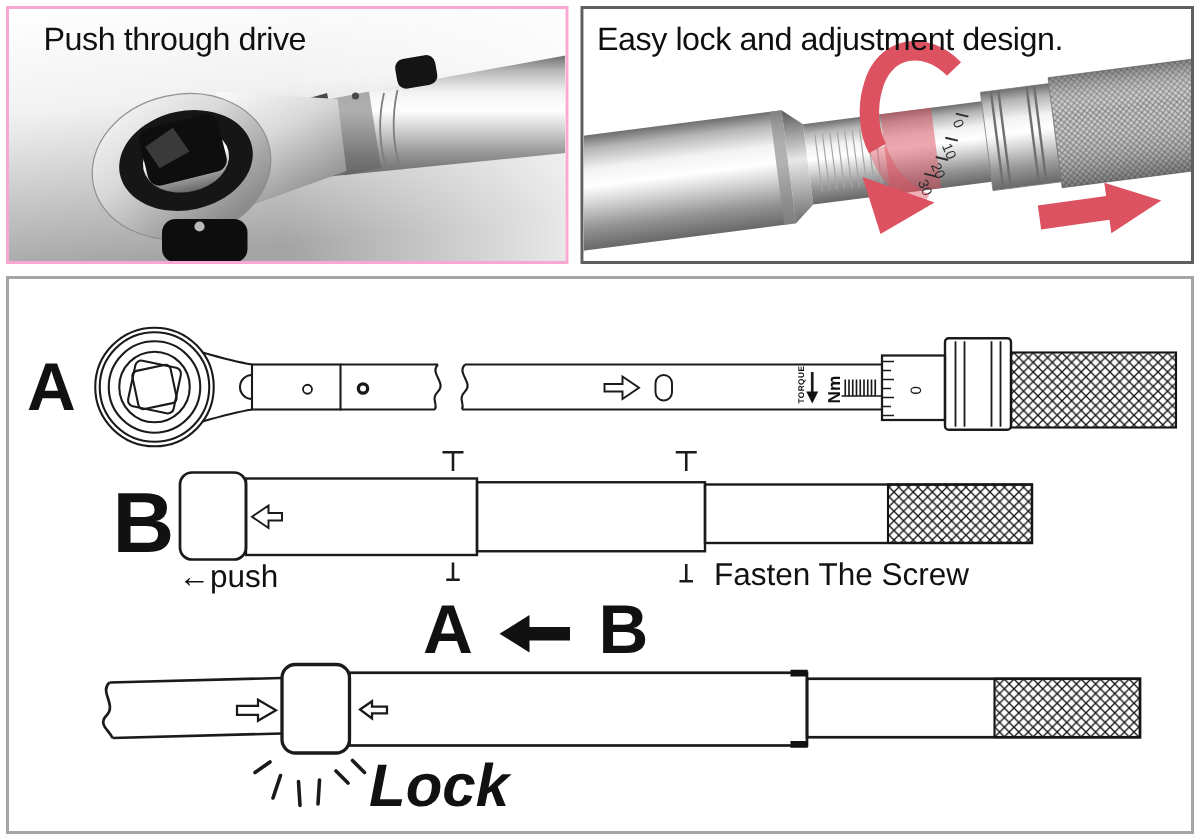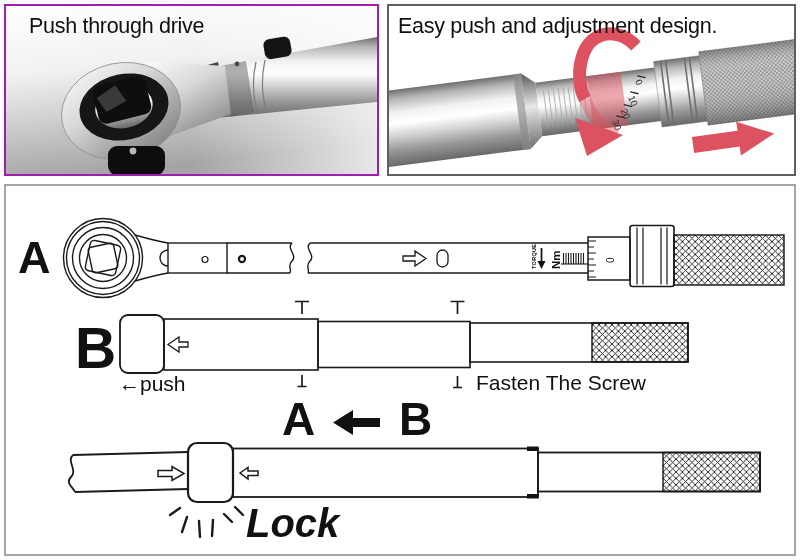--- a/index.html
+++ b/index.html
@@ -1,19 +1,19 @@
 <!DOCTYPE html>
 <html><head>
 <meta charset="utf-8">
 <style>
   html,body{margin:0;padding:0;background:#ffffff;}
   .page{position:relative;width:800px;height:560px;background:#ffffff;
         font-family:"Liberation Sans",sans-serif;overflow:hidden;}
   .panel{position:absolute;box-sizing:border-box;background:#ffffff;overflow:hidden;}
-  #panel-push{left:4px;top:4px;width:375px;height:172px;border:2px solid #a21caf;}
+  #panel-push{left:4px;top:4px;width:375px;height:172px;border:2px solid #f9a8d4;}
   #panel-lock{left:387px;top:4px;width:409px;height:172px;border:2px solid #5f5f5f;}
   #panel-diagram{left:4px;top:184px;width:792px;height:372px;border:2px solid #a5a5a5;}
   .panel-title{position:absolute;z-index:6;font-size:21.5px;color:#101010;
                letter-spacing:-0.3px;white-space:nowrap;}
   #panel-push .panel-title{left:23px;top:8px;}
   #panel-lock .panel-title{left:9px;top:8px;}
   .photo,.diagram-svg{position:absolute;left:0;top:0;}
   
   .ln{stroke:#1a1a1a;fill:none;}
   .txt{fill:#111;}
@@ -134,21 +134,21 @@
       </g>
       <g>
         <path d="M249,42 C230,22 202,27 195,54 C191,67 192,84 198,95" stroke-width="13" fill="none" stroke="#dc5260"></path>
         <path d="M198,95 C203,110 213,123 230,131" stroke-width="12" fill="none" opacity="0.45" stroke="#dc5260"></path>
         <polygon points="188,114 236,131 200,152" fill="#dc5260"></polygon>
       </g>
       <g transform="translate(306,141) rotate(-8)">
         <polygon points="0,-8 46,-8 46,-17 82,0 46,17 46,8 0,8" fill="#dc5260"></polygon>
       </g>
     </svg>
-    <div class="panel-title">Easy push and adjustment design.</div>
+    <div class="panel-title">Easy lock and adjustment design.</div>
   </div>
 
   <div class="panel" id="panel-diagram">
     <svg class="diagram-svg" width="788" height="368" viewBox="2 2 788 368">
       <defs>
         <pattern id="xhatch" width="6.4" height="6.4" patternUnits="userSpaceOnUse">
           <path d="M0,0 L6.4,6.4 M6.4,0 L0,6.4" stroke="#141414" stroke-width="0.9"></path>
         </pattern>
       </defs>
 

